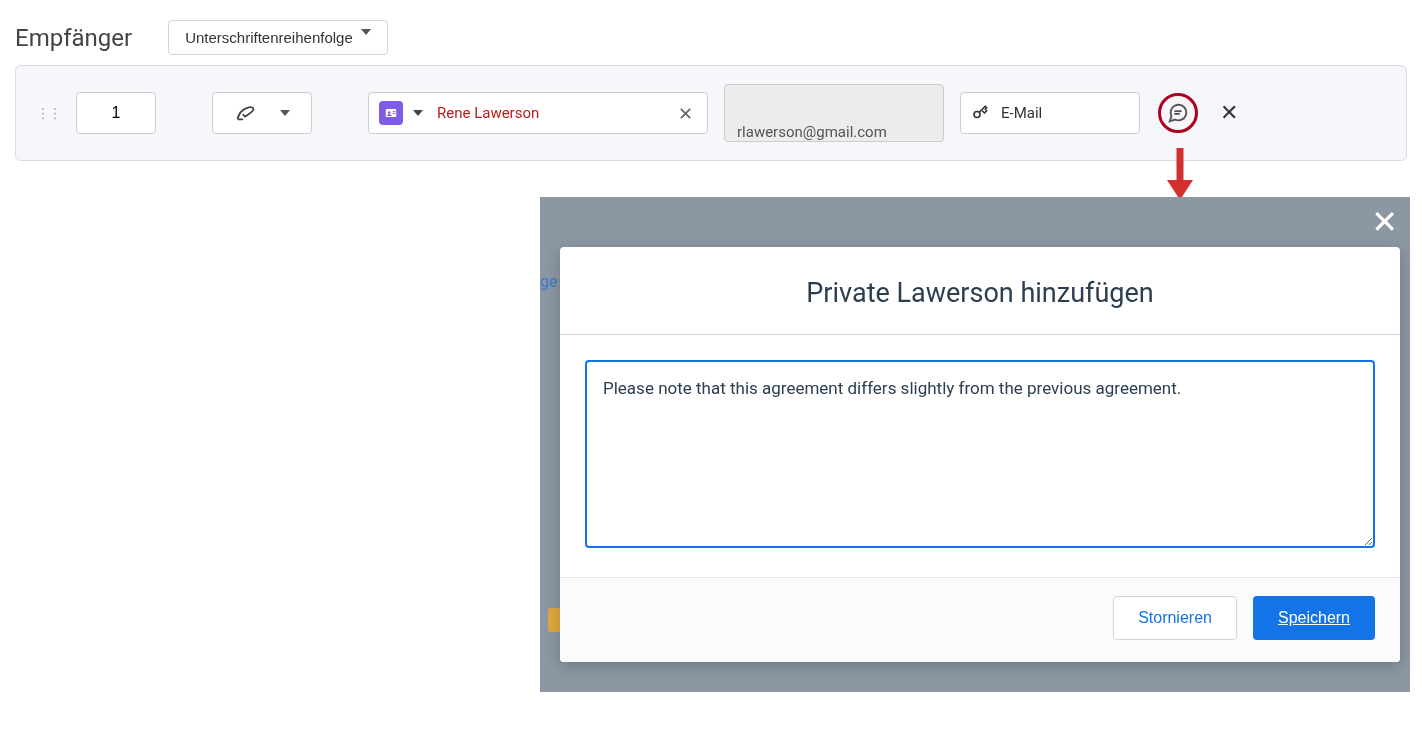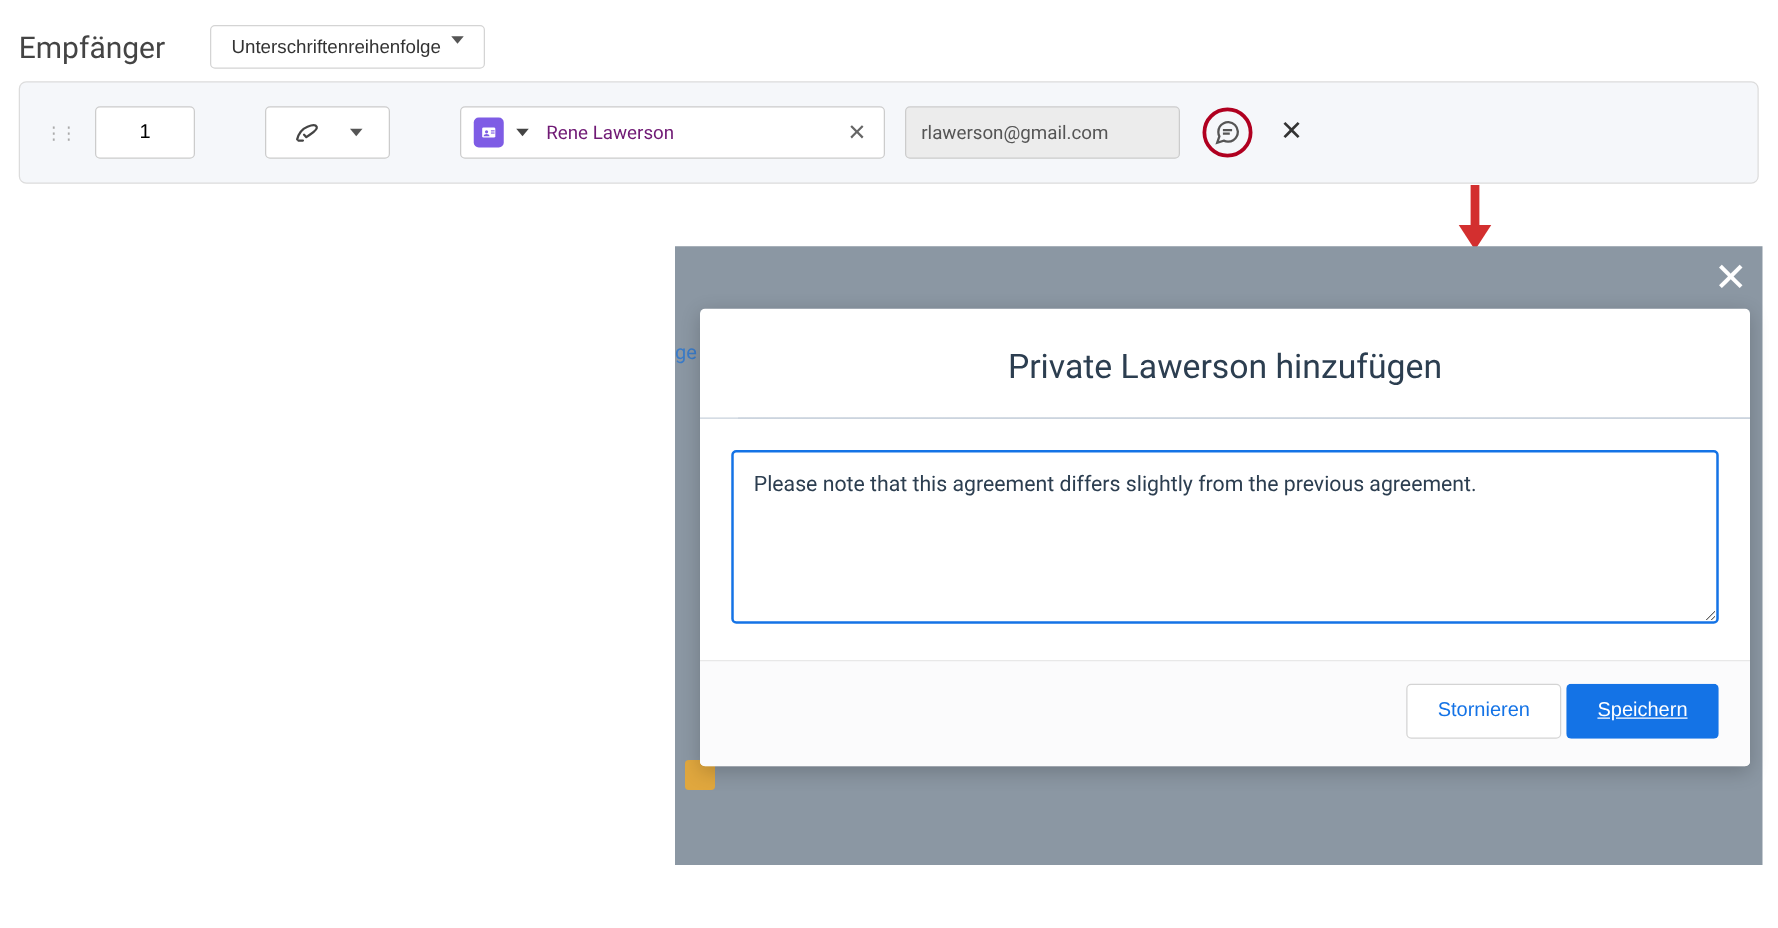--- a/index.html
+++ b/index.html
@@ -118,38 +118,38 @@
     }
     .small-caret {
       width: 0;
       height: 0;
       border-left: 5px solid transparent;
       border-right: 5px solid transparent;
       border-top: 6px solid #444;
       margin-right: 4px;
     }
     .recipient-name {
-      color: #701a75;
+      color: #b91c1c;
       font-size: 15px;
       flex: 1;
     }
     .clear-x {
       color: #666;
       font-size: 18px;
       cursor: pointer;
       padding: 0 4px;
     }
     .email-field {
       width: 220px;
-      height: 42px;
+      height: 58px;
       border: 1px solid #ccc;
       border-radius: 4px;
       background: #ececec;
       display: flex;
-      align-items: center;
+      align-items: flex-end;
       padding: 0 12px;
       font-size: 15px;
       color: #555;
     }
     .verify-field {
       width: 180px;
       height: 42px;
       border: 1px solid #ccc;
       border-radius: 4px;
       background: #fff;
@@ -266,37 +266,37 @@
     .modal-title {
       font-size: 27px;
       font-weight: 400;
       color: #2c3e50;
     }
     .modal-body {
       padding: 25px;
     }
     .message-textarea {
       width: 100%;
-      height: 139px;
+      height: 188px;
       border: 2px solid #1473e6;
       border-radius: 4px;
       padding: 14px 16px;
       font-size: 17px;
       color: #2c3e50;
       font-family: inherit;
       resize: both;
       outline: none;
       line-height: 1.5;
     }
     .modal-footer {
       padding: 18px 25px 22px 25px;
       border-top: 1px solid #e8e8e8;
       display: flex;
       justify-content: flex-end;
-      gap: 4px;
+      gap: 16px;
       background: #fbfbfc;
     }
     .btn {
       padding: 12px 24px;
       font-size: 16px;
       border-radius: 4px;
       cursor: pointer;
       border: 1px solid transparent;
     }
     .btn-secondary {
@@ -346,20 +346,27 @@
       </div>
       <span class="small-caret"></span>
       <span class="recipient-name">Rene Lawerson</span>
       <span class="clear-x">✕</span>
     </div>
 
     <div class="email-field">
       <span>rlawerson@gmail.com</span>
     </div>
 
+    <div class="verify-field">
+      <svg class="key-icon" viewBox="0 0 24 24" fill="#333">
+        <circle cx="8" cy="14" r="4" fill="none" stroke="#333" stroke-width="2.2"></circle>
+        <path d="M11 11 L19 3 L21 5 L19 7 L21 9 L18 12 L15 9" stroke="#333" stroke-width="2.2" fill="none" stroke-linejoin="round"></path>
+      </svg>
+      <span class="verify-label">E-Mail</span>
+    </div>
 
     <div class="message-icon-wrap">
       <svg class="message-icon" viewBox="0 0 24 24" fill="none" stroke="#555" stroke-width="2">
         <path d="M21 11.5a8.38 8.38 0 0 1-.9 3.8 8.5 8.5 0 0 1-7.6 4.7 8.38 8.38 0 0 1-3.8-.9L3 21l1.9-5.7a8.38 8.38 0 0 1-.9-3.8 8.5 8.5 0 0 1 4.7-7.6 8.38 8.38 0 0 1 3.8-.9h.5a8.48 8.48 0 0 1 8 8v.5z"></path>
         <line x1="8" y1="10" x2="16" y2="10"></line>
         <line x1="8" y1="13" x2="14" y2="13"></line>
       </svg>
       <div class="red-circle"></div>
     </div>
 

